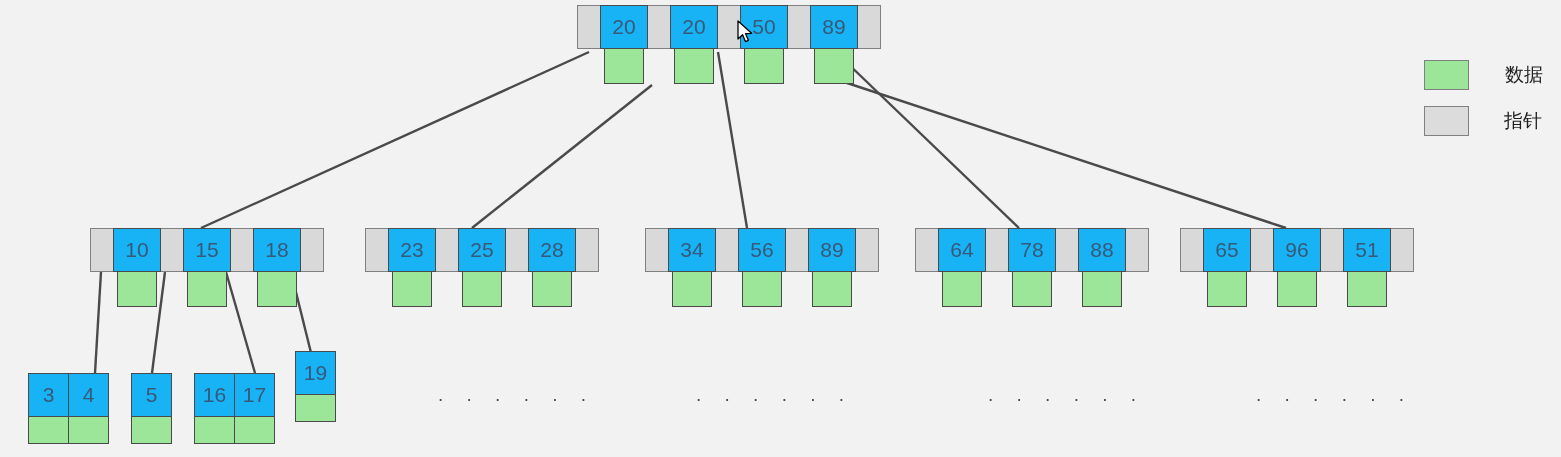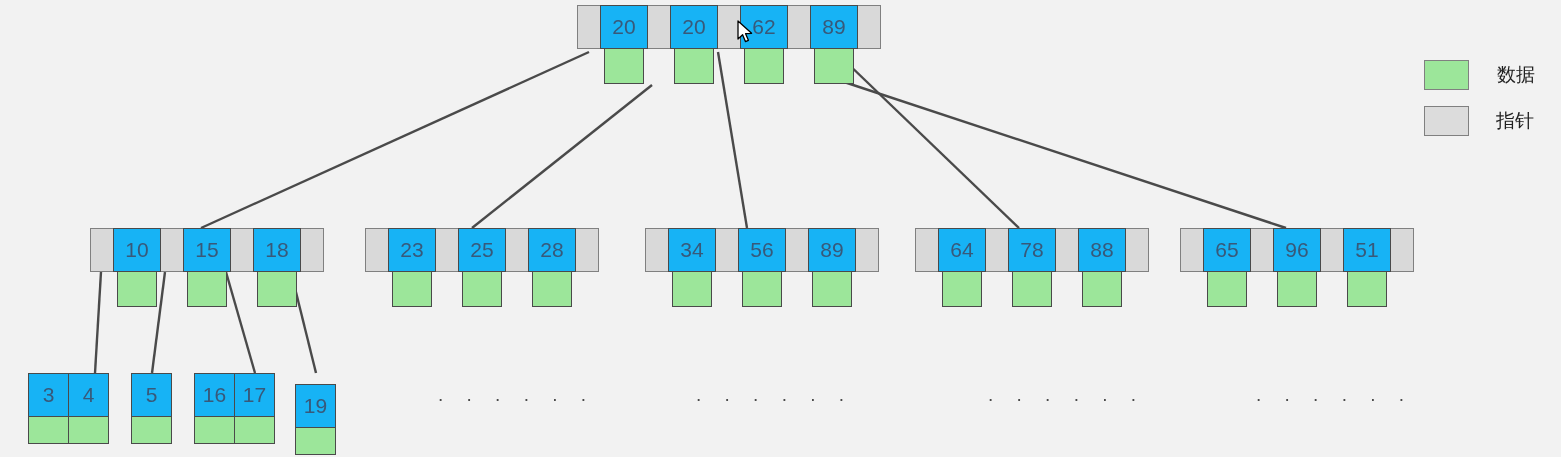--- a/index.html
+++ b/index.html
@@ -119,21 +119,21 @@
   }
   .legend-swatch {
     width: 45px;
     height: 30px;
     border: 1px solid #808080;
     box-sizing: border-box;
   }
   .legend-swatch.data { background: #9ce69a; }
   .legend-swatch.ptr  { background: #dcdcdc; }
   .legend-label {
-    margin-left: 28px;
+    margin-left: 36px;
     font-size: 19px;
     color: #1f1f1f;
     font-family: "DejaVu Sans", sans-serif;
   }
   
   #cursor {
     position: absolute;
     left: 737px;
     top: 20px;
     width: 18px;
@@ -165,21 +165,21 @@
           <div class="keycell">20</div>
           <div class="datacell"></div>
         </div>
         <div class="ptr"></div>
         <div class="keycol">
           <div class="keycell">20</div>
           <div class="datacell"></div>
         </div>
         <div class="ptr"></div>
         <div class="keycol">
-          <div class="keycell">62</div>
+          <div class="keycell">50</div>
           <div class="datacell"></div>
         </div>
         <div class="ptr"></div>
         <div class="keycol">
           <div class="keycell">89</div>
           <div class="datacell"></div>
         </div>
         <div class="ptr"></div>
       </div>
       <div class="node" style="left: 90px; top: 228px;">
@@ -294,21 +294,21 @@
       <div class="leaf" style="left: 194px; top: 373px;">
         <div class="leafcol">
           <div class="leafkey">16</div>
           <div class="leafdata"></div>
         </div>
         <div class="leafcol">
           <div class="leafkey">17</div>
           <div class="leafdata"></div>
         </div>
       </div>
-      <div class="leaf" style="left: 295px; top: 384px; justify-content: flex-end;">
+      <div class="leaf" style="left: 295px; top: 351px; justify-content: flex-end;">
         <div class="leafcol">
           <div class="leafkey">19</div>
           <div class="leafdata"></div>
         </div>
       </div>
     </div>
 
   <div id="dots-layer">
       <div class="dots" style="left: 438px; top: 385px;">. . . . . .</div>
       <div class="dots" style="left: 696px; top: 385px;">. . . . . .</div>

